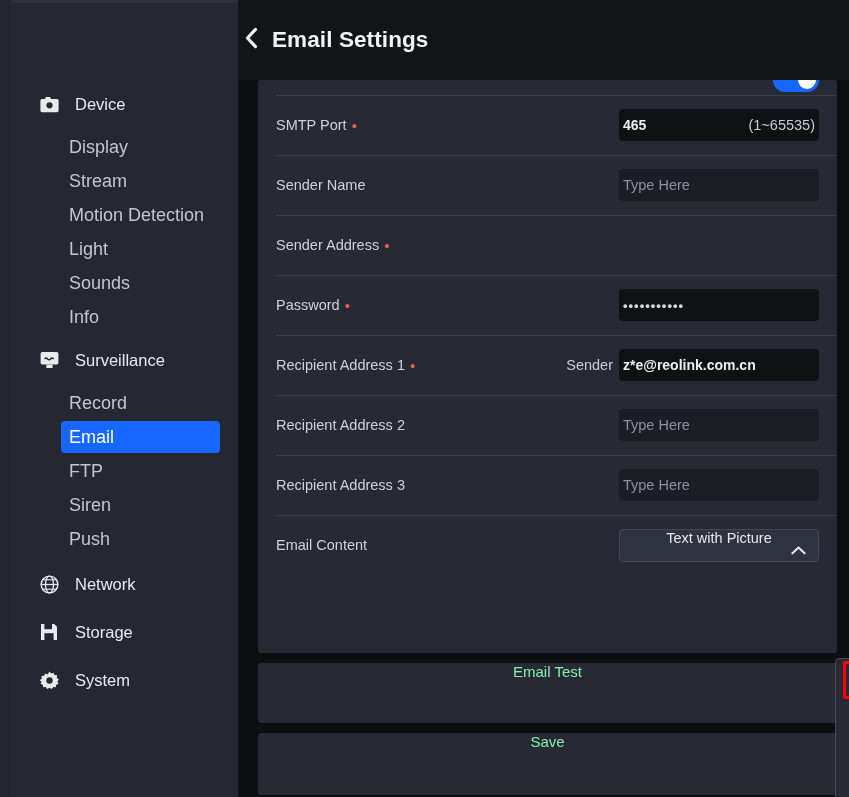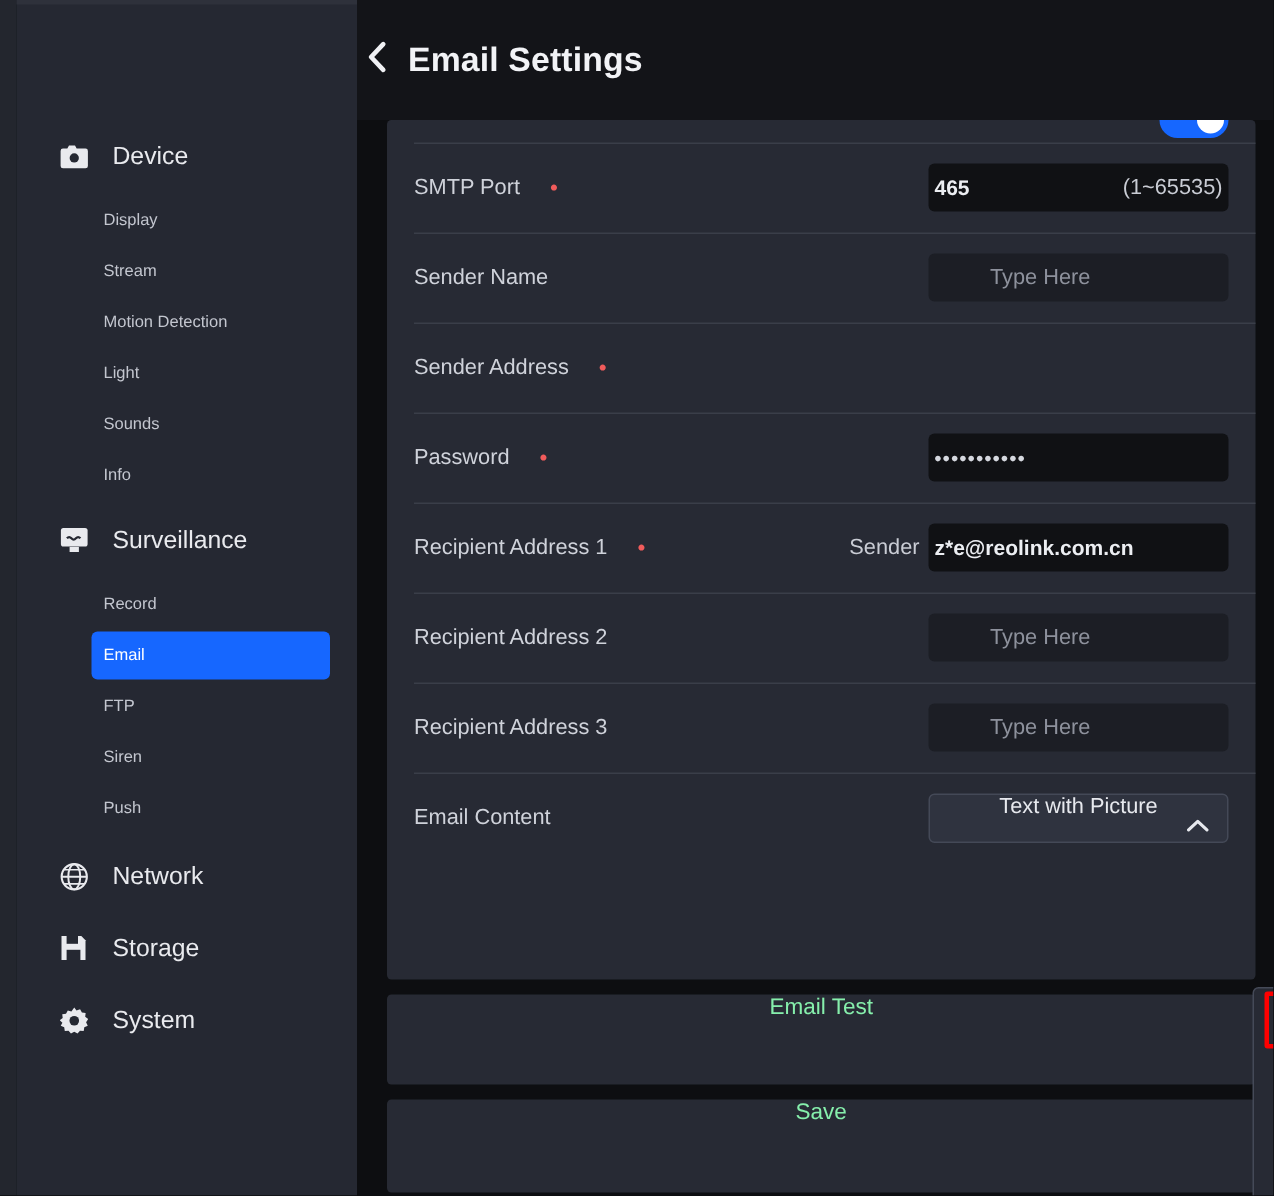--- a/index.html
+++ b/index.html
@@ -32,21 +32,21 @@
   .nav-group .gicon {
     width: 20px; height: 20px; margin-right: 16px;
     display: inline-flex; align-items: center; justify-content: center;
     flex: 0 0 20px;
   }
   .nav-group .gicon svg { display: block; }
   .nav-item {
     display: flex; align-items: center;
     height: 32px; margin: 0 18px 2px 50px; padding-left: 8px;
     border-radius: 4px;
-    color: #c3c6cf; font-size: 11px;
+    color: #c3c6cf; font-size: 18px;
   }
   .nav-item.active { background: #1667ff; color: #ffffff; }
 
   
   .header {
     position: absolute; left: 238px; top: 0; width: 611px; height: 80px;
     background: #131418;
     display: flex; align-items: center; 
   }
   .back-btn {
@@ -68,41 +68,41 @@
     position: absolute; left: 20px; width: 579px;
     background: #272a34; border-radius: 3px;
   }
   #form-card { top: 0px; height: 573px; }
   #test-card  { top: 583px; height: 60px; }
   #save-card  { top: 653px; height: 62px; }
 
   .row {
     position: relative; height: 60px;
     display: flex; align-items: center;
-    padding: 0 18px; margin: 0 0px; gap: 15px;
+    padding: 0 18px; margin: 0 0px;
   }
   .row + .row::before {
     content: ""; position: absolute; left: 18px; right: 0; top: 0;
     height: 1px; background: #3a3e49;
   }
   .row-label {
     color: #cfd2da; font-size: 14.5px; white-space: nowrap;
   }
   .req { color: #f05b5b; font-size: 15px; margin-left: 5px; line-height: 1; }
 
   .row-right { margin-left: auto; display: flex; align-items: center; }
 
   .field {
     width: 200px; height: 32px; border-radius: 4px;
     background: #101114;
     display: flex; align-items: center; padding: 0 4px;
     color: #eceef2; font-size: 14px; font-weight: bold;
   }
   .field.ghost { background: #1c1e25; }
-  .field .placeholder { color: #8d919c; font-weight: normal; font-size: 14.5px; margin-left: 37px; }
+  .field .placeholder { color: #8d919c; font-weight: normal; font-size: 14.5px; }
   .field .hint { color: #c9ccd4; font-weight: normal; font-size: 14.5px; margin-left: auto; }
   .field .dots { color: #d5d8df; font-size: 13px; letter-spacing: 1px; }
 
   .stray-label {
     position: absolute; right: 224px; top: 50%; transform: translateY(-50%);
     color: #c9ccd4; font-size: 14.5px; white-space: nowrap;
   }
 
   
   .toggle {

